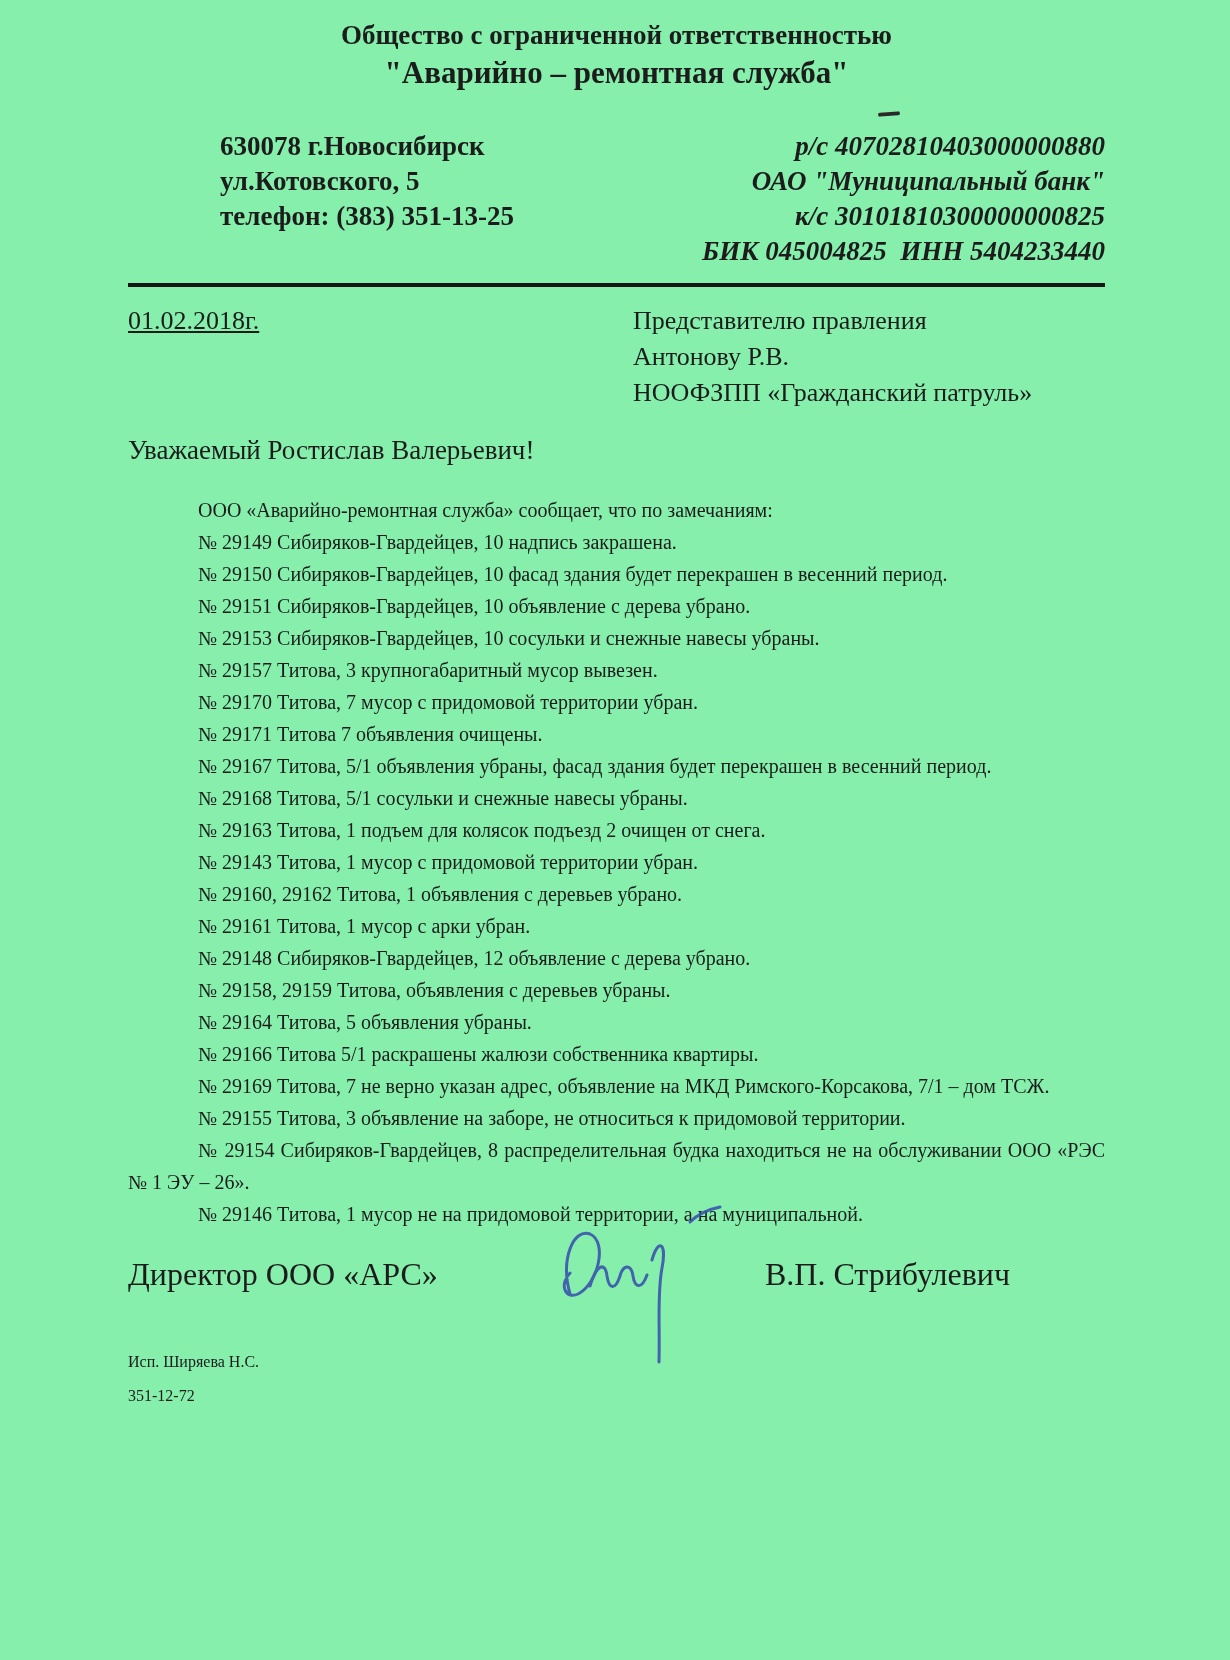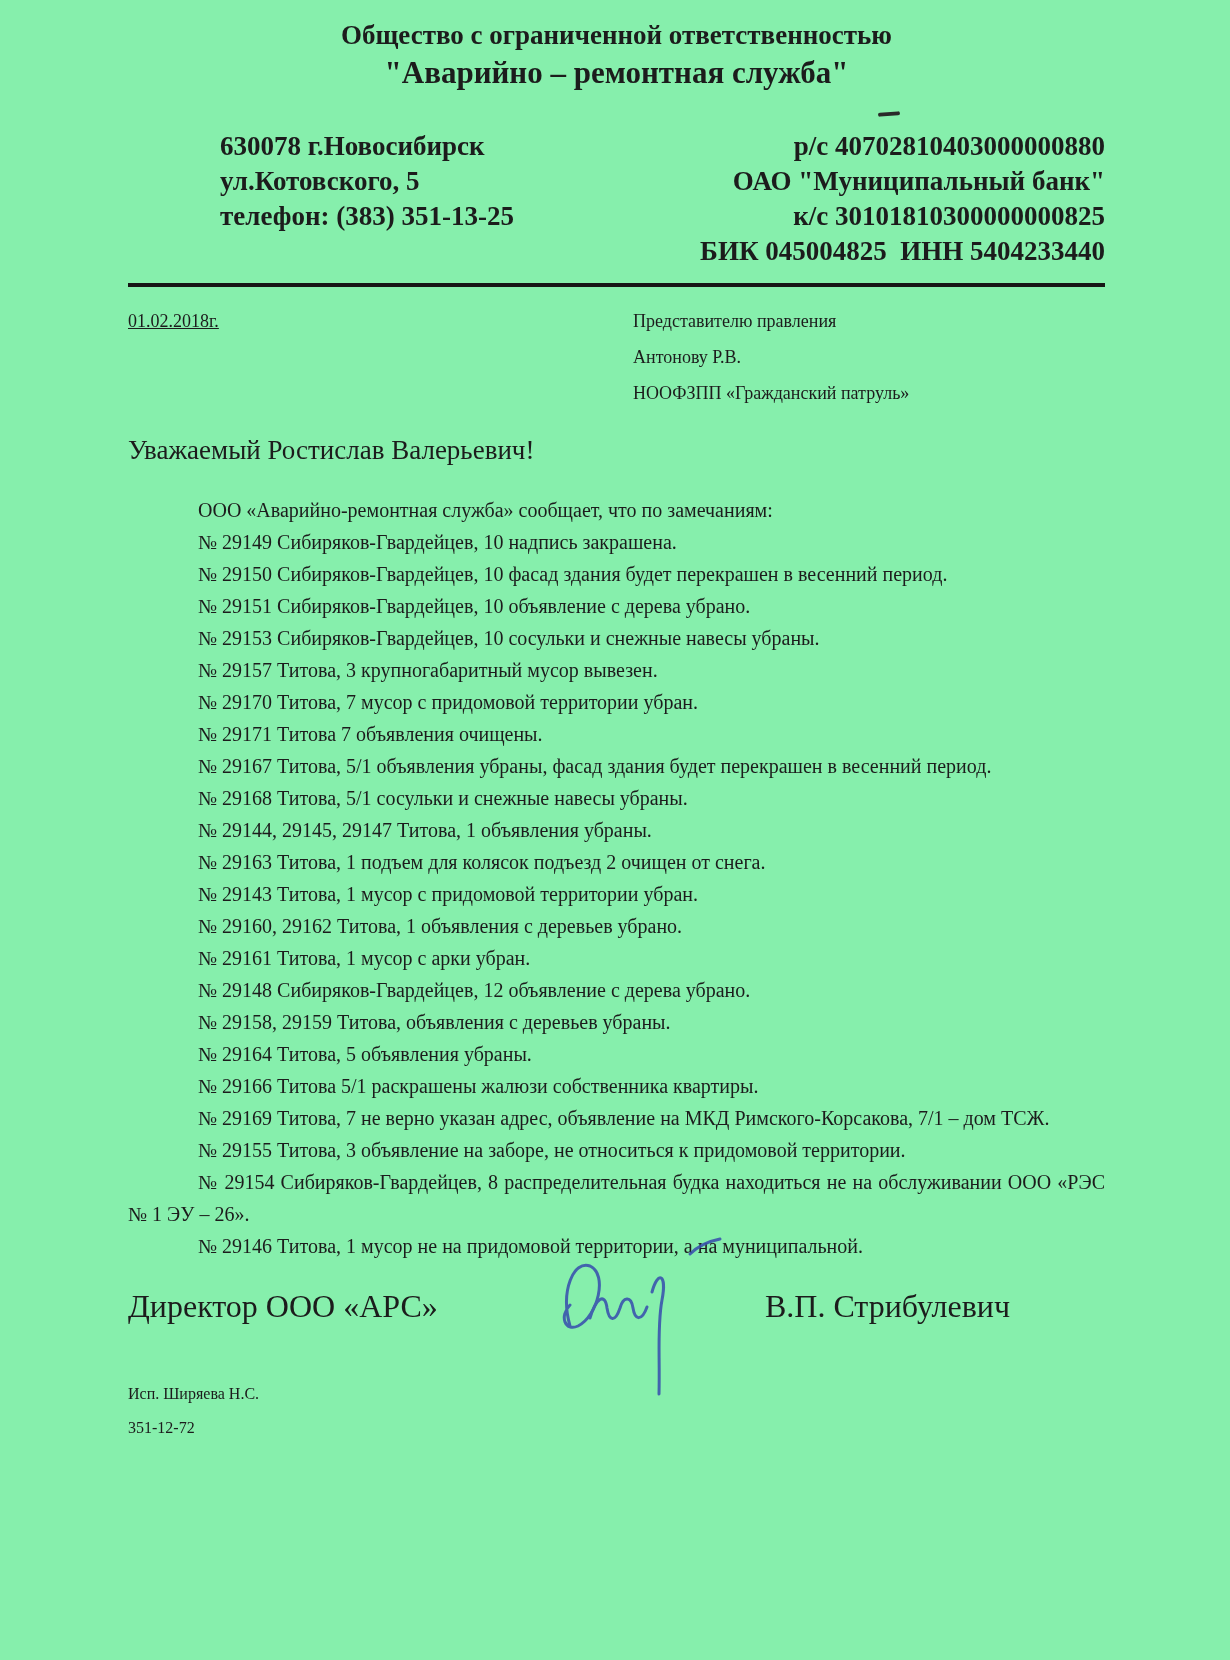--- a/index.html
+++ b/index.html
@@ -36,21 +36,21 @@
     display: flex;
     justify-content: space-between;
     align-items: flex-start;
     margin-top: 38px;
     font-weight: bold;
     font-size: 27px;
     line-height: 35px;
     gap: 35px;
   }
   .address { margin-left: 92px; }
-  .bank    { text-align: right; }
+  .bank    { text-align: right; font-style: italic; }
   
   .pen-mark {
     position: absolute;
     top: 112px;
     right: 330px;
     width: 22px;
     height: 4px;
     background: #2a2a2a;
     border-radius: 2px;
     transform: rotate(-4deg);
@@ -60,21 +60,21 @@
     margin-top: 14px;
     border: 0;
     border-top: 4px solid #161616;
     width: 100%;
   }
   
   .date-recipient {
     display: grid;
     grid-template-columns: 505px 1fr;
     margin-top: 16px;
-    font-size: 18px;
+    font-size: 26px;
     line-height: 36px;
   }
   .date {
     text-decoration: underline;
     align-self: start;
   }
   .recipient-line { white-space: nowrap; }
   
   .salutation {
     margin-top: 24px;
@@ -159,21 +159,20 @@
   <p>ООО «Аварийно-ремонтная служба» сообщает, что по замечаниям:</p>
       <p>№ 29149 Сибиряков-Гвардейцев, 10 надпись закрашена.</p>
       <p>№ 29150 Сибиряков-Гвардейцев, 10 фасад здания будет перекрашен в весенний период.</p>
       <p>№ 29151 Сибиряков-Гвардейцев, 10 объявление с дерева убрано.</p>
       <p>№ 29153 Сибиряков-Гвардейцев, 10 сосульки и снежные навесы убраны.</p>
       <p>№ 29157 Титова, 3 крупногабаритный мусор вывезен.</p>
       <p>№ 29170 Титова, 7 мусор с придомовой территории убран.</p>
       <p>№ 29171 Титова 7 объявления очищены.</p>
       <p>№ 29167 Титова, 5/1 объявления убраны, фасад здания будет перекрашен в весенний период.</p>
       <p>№ 29168 Титова, 5/1 сосульки и снежные навесы убраны.</p>
-      <p>№ 29144, 29145, 29147 Титова, 1 объявления убраны.</p>
       <p>№ 29163 Титова, 1 подъем для колясок подъезд 2 очищен от снега.</p>
       <p>№ 29143 Титова, 1 мусор с придомовой территории убран.</p>
       <p>№ 29160, 29162 Титова, 1 объявления с деревьев убрано.</p>
       <p>№ 29161 Титова, 1 мусор с арки убран.</p>
       <p>№ 29148 Сибиряков-Гвардейцев, 12 объявление с дерева убрано.</p>
       <p>№ 29158, 29159 Титова, объявления с деревьев убраны.</p>
       <p>№ 29164 Титова, 5 объявления убраны.</p>
       <p>№ 29166 Титова 5/1 раскрашены жалюзи собственника квартиры.</p>
       <p>№ 29169 Титова, 7 не верно указан адрес, объявление на МКД Римского-Корсакова, 7/1 – дом ТСЖ.</p>
       <p>№ 29155 Титова, 3 объявление на заборе, не относиться к придомовой территории.</p>

